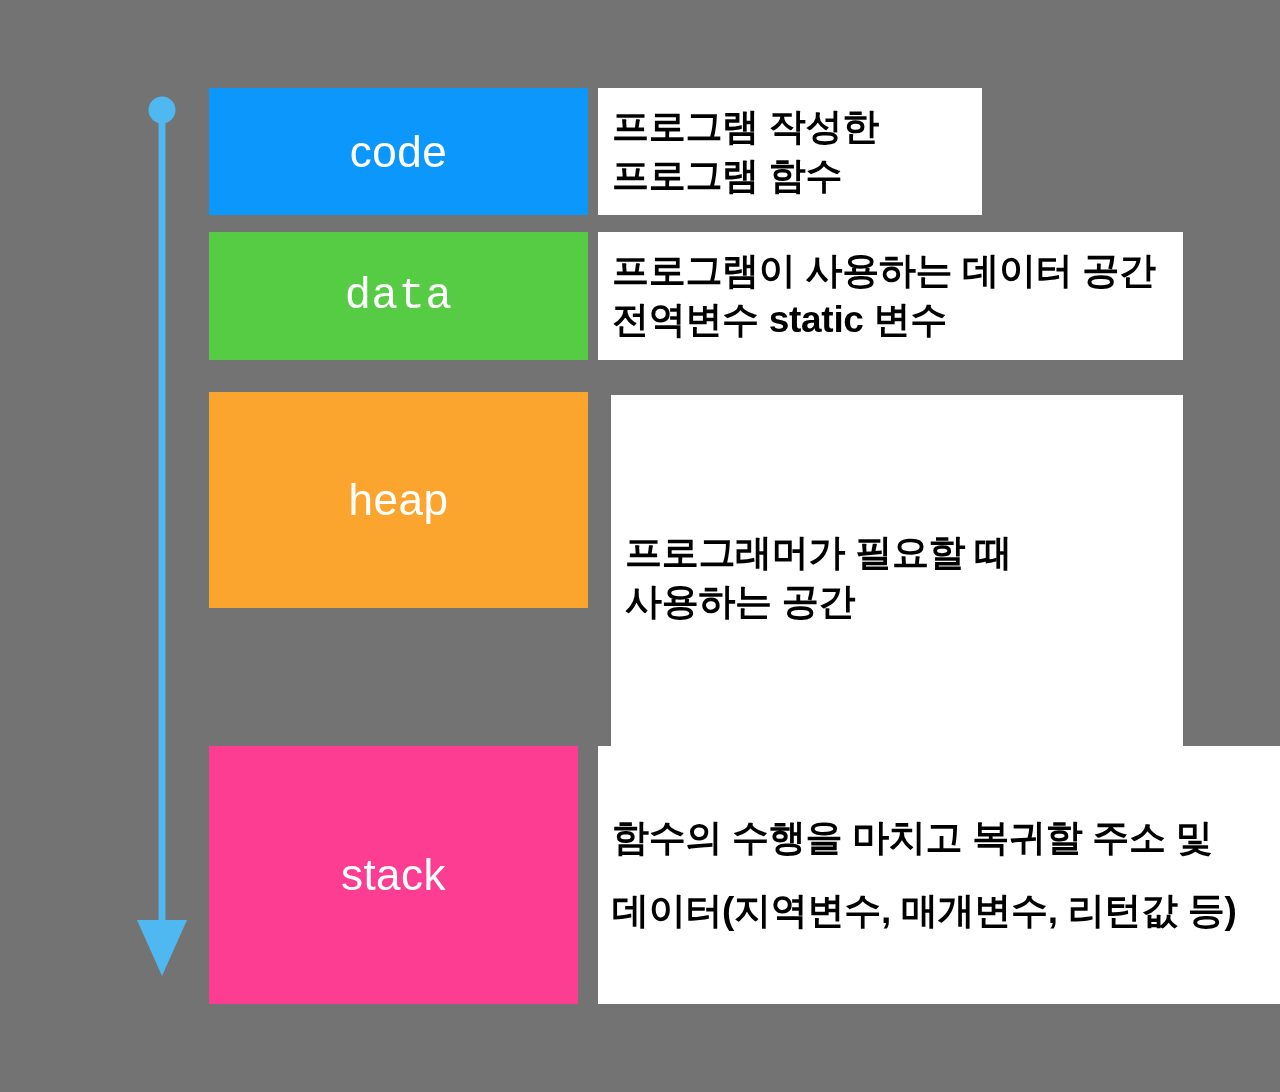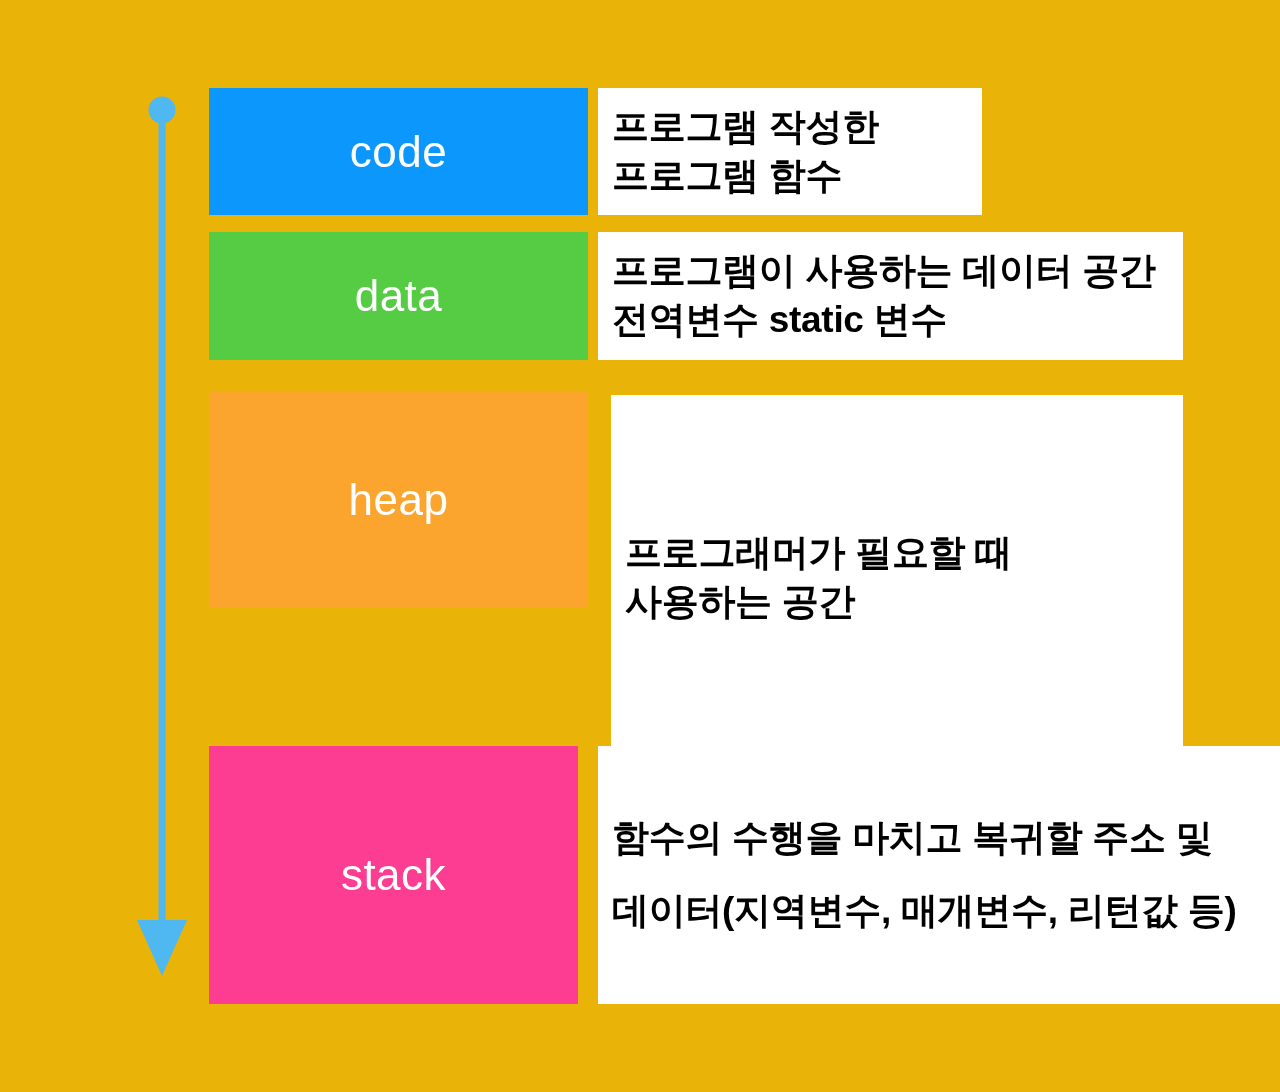--- a/index.html
+++ b/index.html
@@ -11,21 +11,21 @@
   body {
     width: 1280px;
     height: 1092px;
     overflow: hidden;
     font-family: "Liberation Sans", "DejaVu Sans", sans-serif;
   }
   #diagram {
     position: relative;
     width: 1280px;
     height: 1092px;
-    background: #eab308;
+    background: #737373;
   }
 
   
   .arrow-layer {
     position: absolute;
     left: 0; top: 0;
     width: 1280px; height: 1092px;
     pointer-events: none;
   }
 
@@ -40,21 +40,21 @@
   .mem-block-label {
     color: #ffffff;
     font-size: 44px;
     font-weight: 400;
     letter-spacing: 0.5px;
     line-height: 1;
     white-space: nowrap;
   }
 
   .block-code  { left: 209px; top: 88px;  width: 379px; height: 127px; background: #0B97FC; }
-  .block-data  { left: 209px; top: 232px; width: 379px; height: 128px; background: #55CC44; }
+  .block-data  { left: 209px; top: 232px; width: 379px; height: 128px; background: #55CC44; font-family: Liberation Mono, monospace; }
   .block-heap  { left: 209px; top: 392px; width: 379px; height: 216px; background: #FCA52E; }
   .block-stack { left: 209px; top: 746px; width: 369px; height: 258px; background: #FC3D92; }
 
   
   .desc-panel {
     position: absolute;
     background: #ffffff;
     box-sizing: border-box;
     display: flex;
     flex-direction: column;

